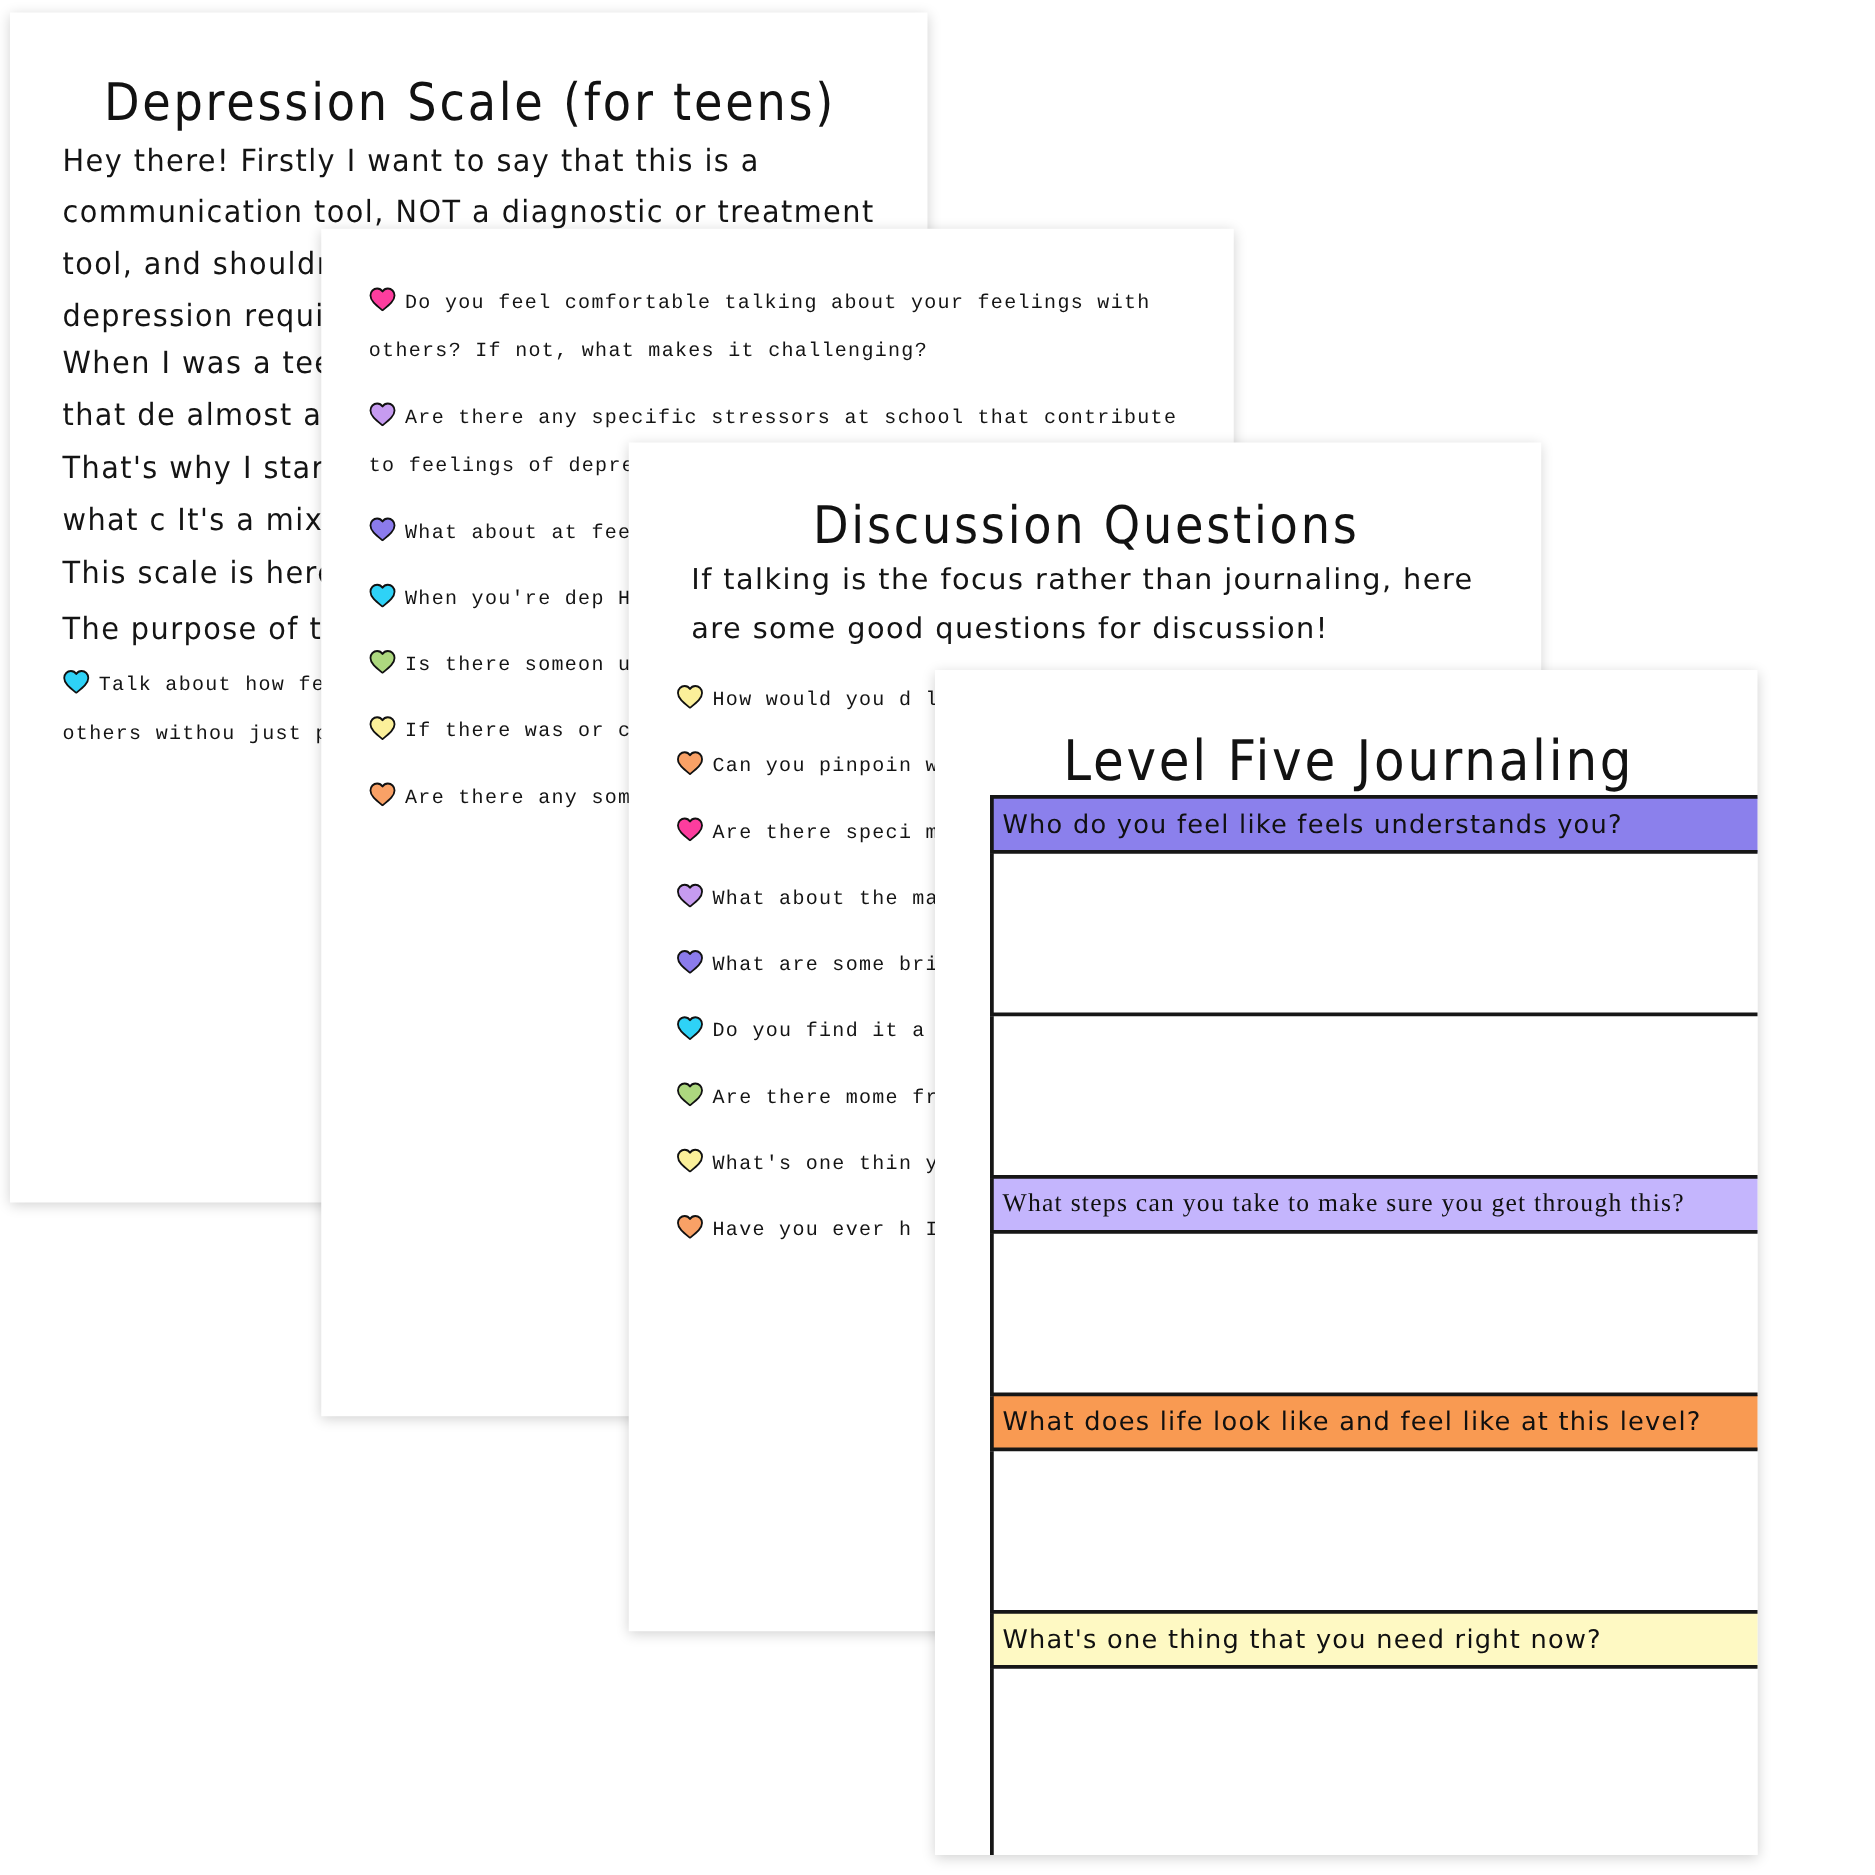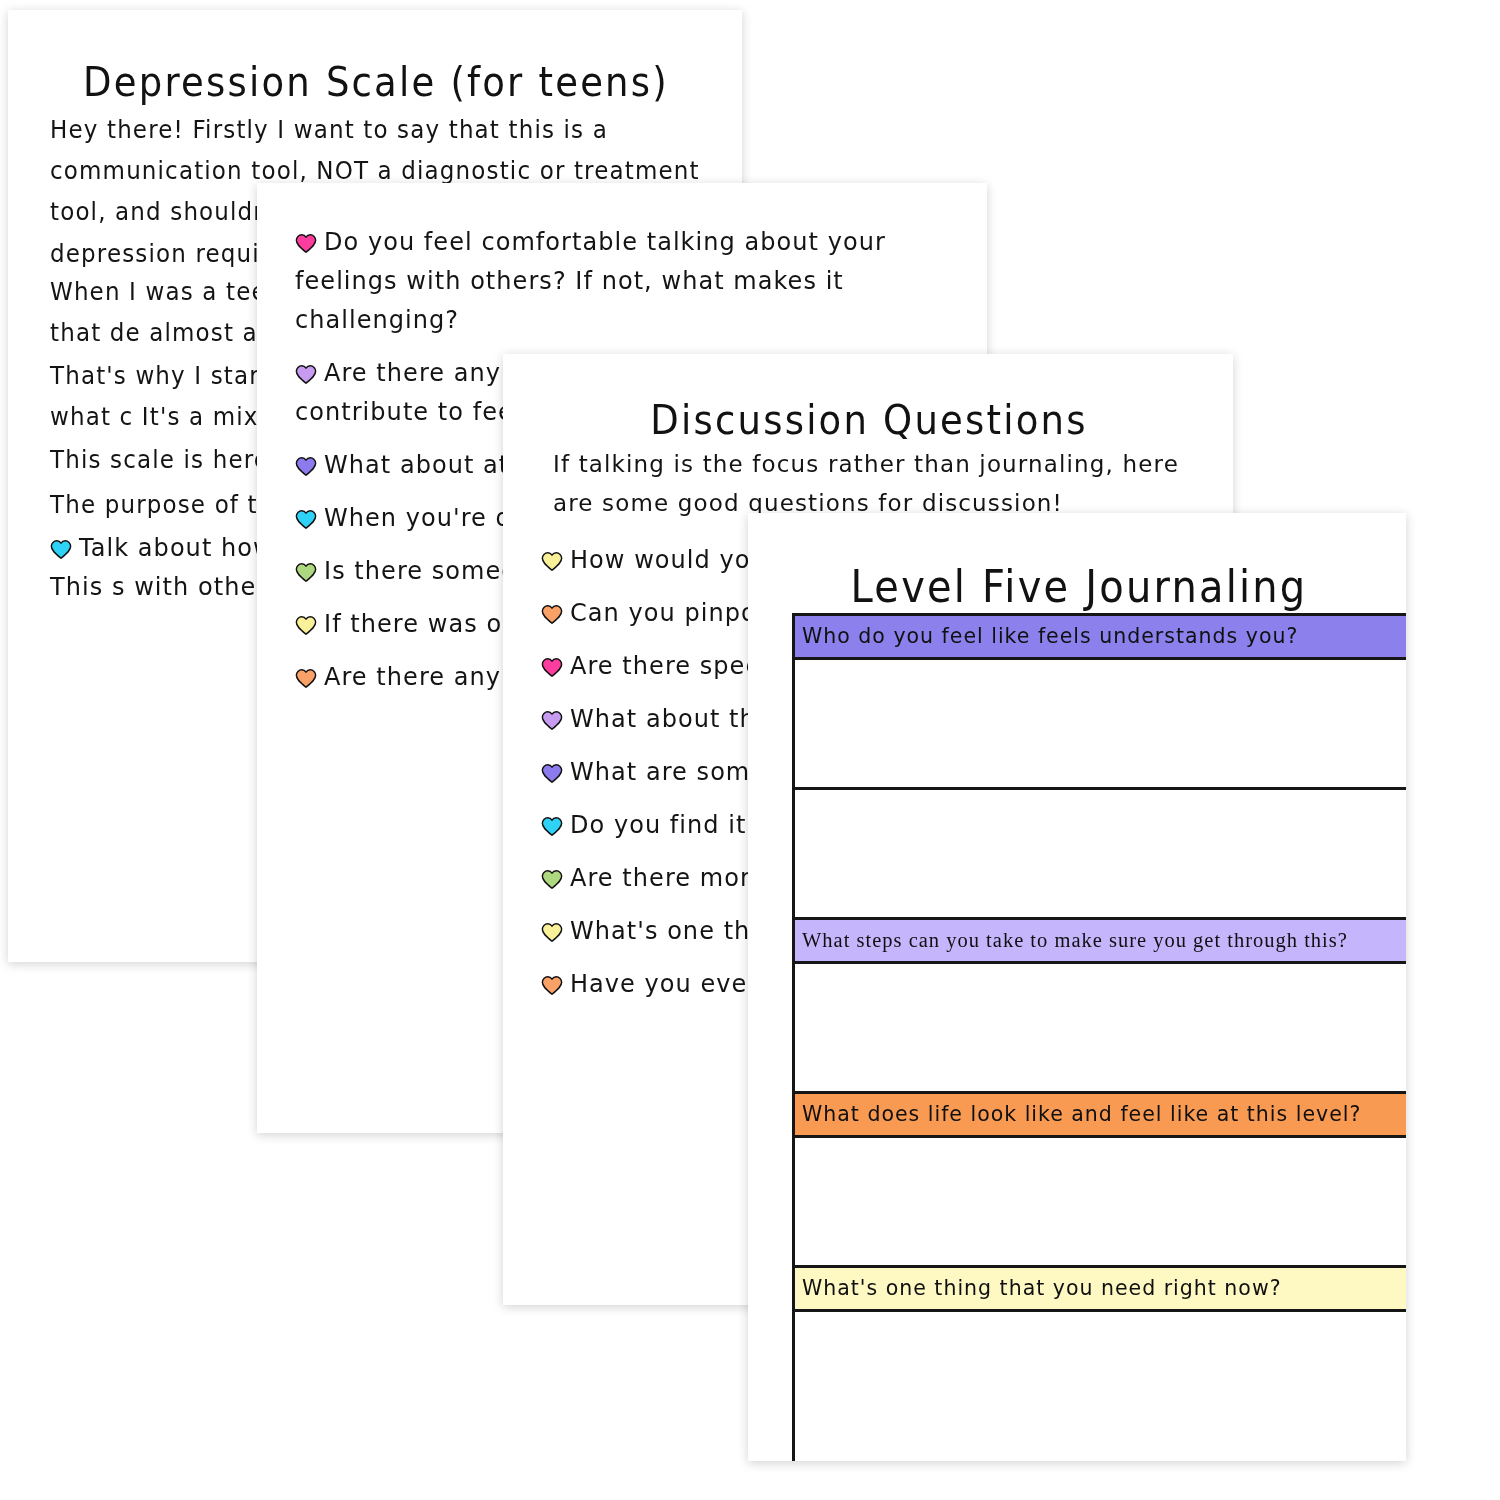--- a/index.html
+++ b/index.html
@@ -12,21 +12,21 @@
   
   .sheet{
     position:absolute;background:#ffffff;
     box-shadow:0 2px 10px rgba(0,0,0,.18);
     overflow:hidden;
     font-family:"DejaVu Sans","Liberation Sans",sans-serif;
   }
   #sheet-scale     {left:8px;   top:10px;   width:734px;  height:952px;  z-index:1;}
   #sheet-questions {left:257px; top:183px;  width:730px;  height:950px;  z-index:2;}
   #sheet-discussion{left:503px; top:354px;  width:730px;  height:951px;  z-index:3;}
-  #sheet-journal   {left:748px; top:513px;  width:658px;  height:948px;  z-index:4;}
+  #sheet-journal   {left:748px; top:536px;  width:658px;  height:948px;  z-index:4;}
 
   
   .doc-title{
     text-align:center;
     font-size:37px;
     font-weight:400;
     letter-spacing:2.2px;
     color:#121212;
     margin:0 0 2px 0;
     font-family:"DejaVu Sans","Liberation Sans",sans-serif;
@@ -43,27 +43,28 @@
     transform-origin:left top;
   }
   .lead{
     font-size:23px;
     line-height:39px;
     letter-spacing:1.15px;
     color:#141414;
     margin:2px 0 18px 12px;
   }
   .qitem{
-    font-size:24px;
+    font-size:16px;
     line-height:39px;
     letter-spacing:1.05px;
     color:#141414;
     margin:0 0 14px 0;
     position:relative;
     padding-left:0;
+    font-family:Liberation Mono, monospace;
   }
   .heart{
     display:inline-block;
     width:22px;height:20px;
     vertical-align:-3px;
     margin-right:7px;
   }
   .heart svg{display:block;width:22px;height:20px;}
 
   

